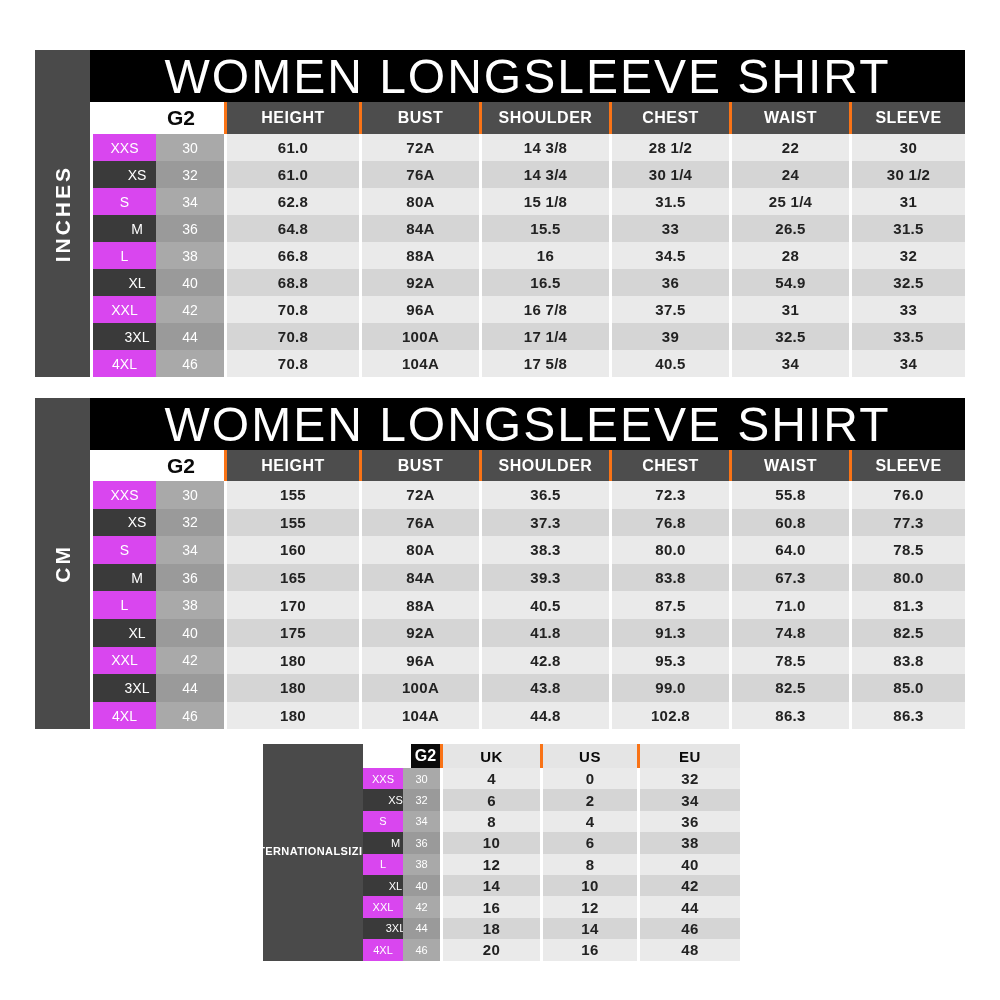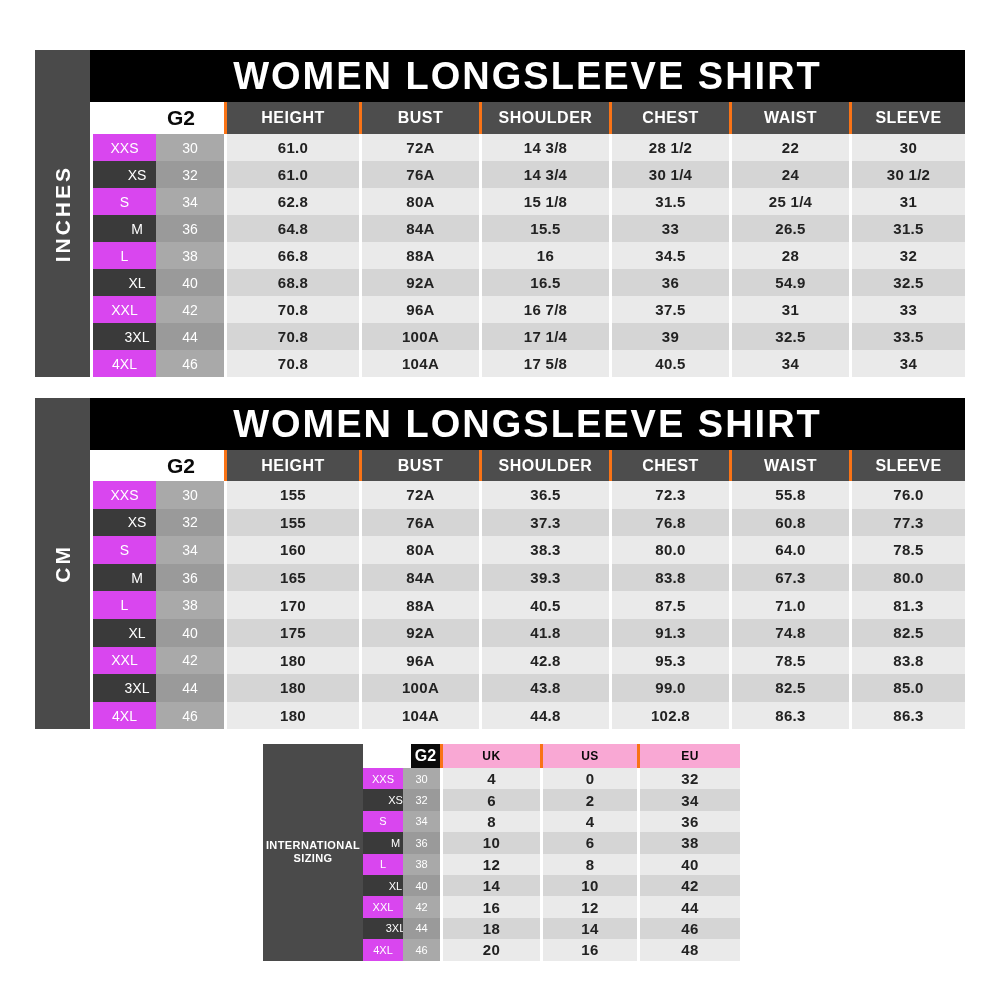--- a/index.html
+++ b/index.html
@@ -15,44 +15,44 @@
   .cell,.unit-strip,.title-bar,.g2-head,.col-head,.label-block{
     display:flex;align-items:center;justify-content:center;box-sizing:border-box;
   }
   .unit-strip{grid-column:1;grid-row:1 / span 11;background:#4a4a4a;}
   .unit-strip span{
     writing-mode:vertical-rl;transform:rotate(180deg);
     color:#fff;font-weight:700;font-size:21px;letter-spacing:3px;
   }
   .title-bar{
     grid-column:2 / -1;grid-row:1;background:#000;color:#fff;
-    font-weight:700;font-size:38px;letter-spacing:2px;white-space:nowrap;
+    font-weight:400;font-size:48px;letter-spacing:2px;white-space:nowrap;
   }
   .g2-head{grid-column:2 / span 2;grid-row:2;background:#fff;color:#0a0a0a;font-weight:700;font-size:21px;margin-left:48px;}
   .col-head{background:#4d4d4d;color:#fff;font-weight:700;font-size:16px;letter-spacing:0.5px;border-left:3px solid #f97316;}
   .rows,.row{display:contents;}
 
   .size-cell{color:#fff;font-size:14px;font-weight:400;border-left:3px solid #fff;}
   .num-cell{color:#fff;font-size:14px;font-weight:400;}
   .val-cell{font-size:15px;font-weight:700;color:#222;border-left:3px solid #fff;letter-spacing:0.3px;}
 
   .row.odd  .size-cell{background:#d946ef;}
   .row.even .size-cell{background:#3a3a3a;padding-left:25px;}
   .row.odd  .num-cell{background:#a9a9a9;}
   .row.even .num-cell{background:#9a9a9a;}
   .row.odd  .val-cell{background:#eaeaea;}
   .row.even .val-cell{background:#d5d5d5;}
 
   
   #intl-table .label-block{
     grid-column:1;grid-row:1 / span 10;background:#4a4a4a;color:#fff;
-    flex-direction:column;font-size:11px;font-weight:700;letter-spacing:0.4px;line-height:1.25;
+    flex-direction:row;font-size:11px;font-weight:700;letter-spacing:0.4px;line-height:1.25;
   }
   #intl-table .g2-head{grid-column:2 / span 2;grid-row:1;background:#0a0a0a;color:#fff;font-size:16px;}
-  #intl-table .col-head{background:#f9a8d4;color:#0a0a0a;font-size:12px;}
+  #intl-table .col-head{background:#e5e5e5;color:#0a0a0a;font-size:15px;}
   #intl-table .size-cell{font-size:11px;border-left:none;}
   #intl-table .num-cell{font-size:11px;}
   #intl-table .val-cell{font-size:15px;}
 </style>
 </head>
 <body>
 
 <div class="canvas">
 
   <div class="size-grid" id="inches-table">

